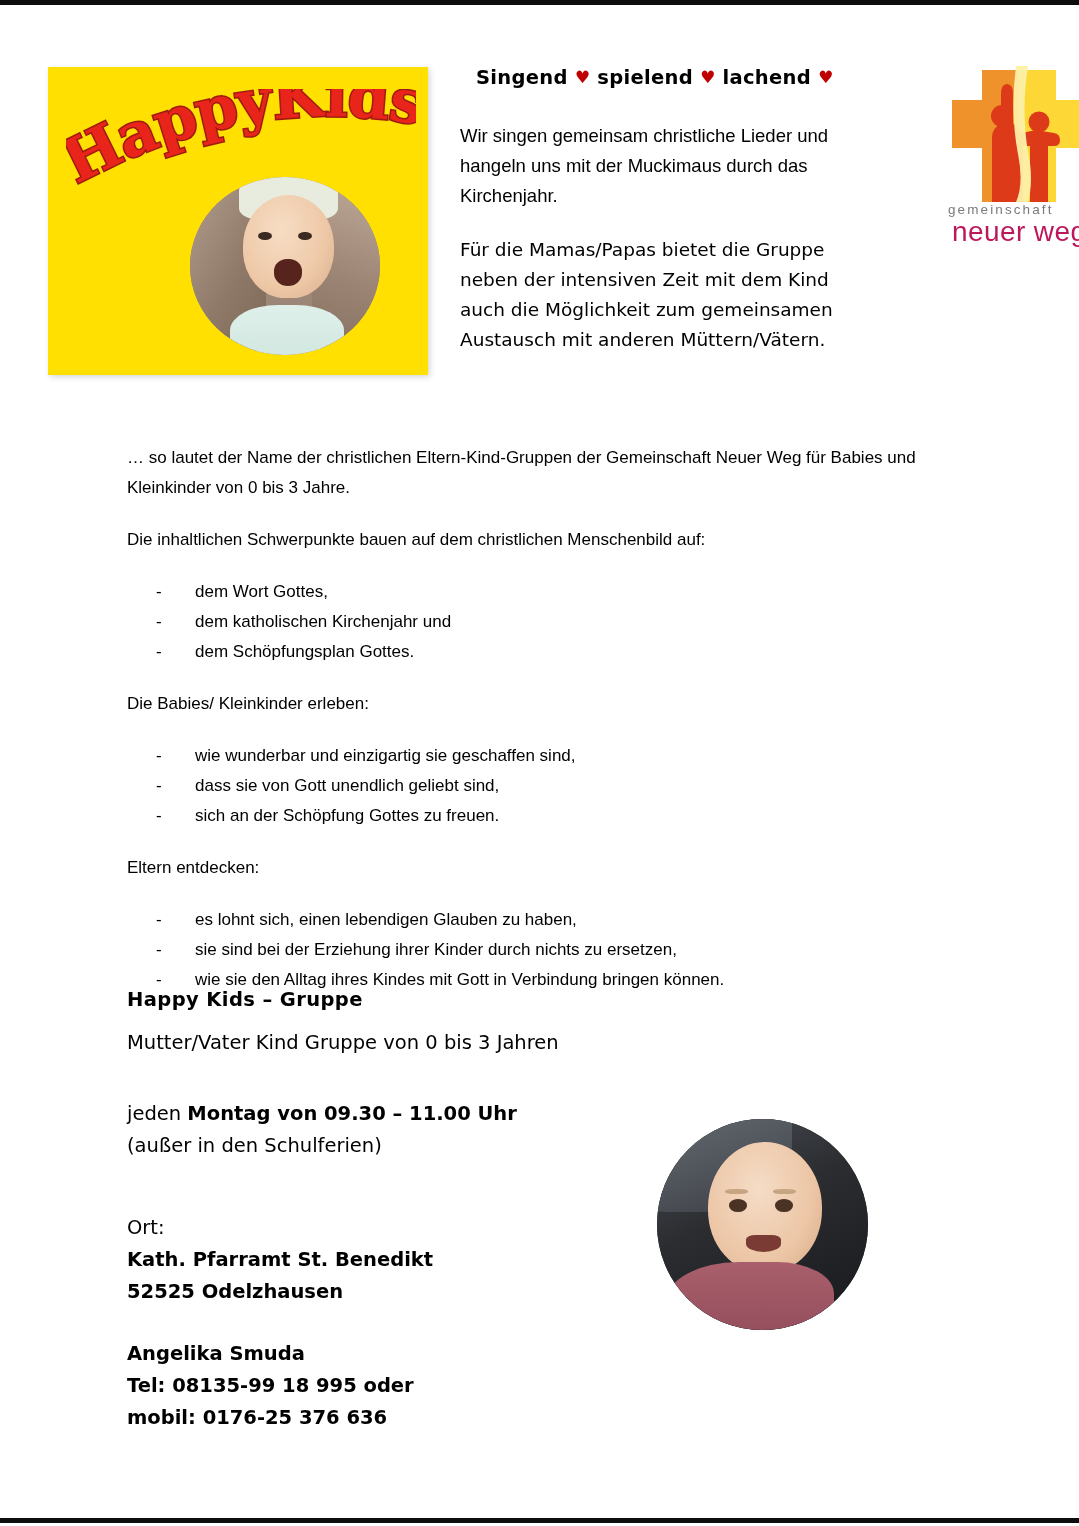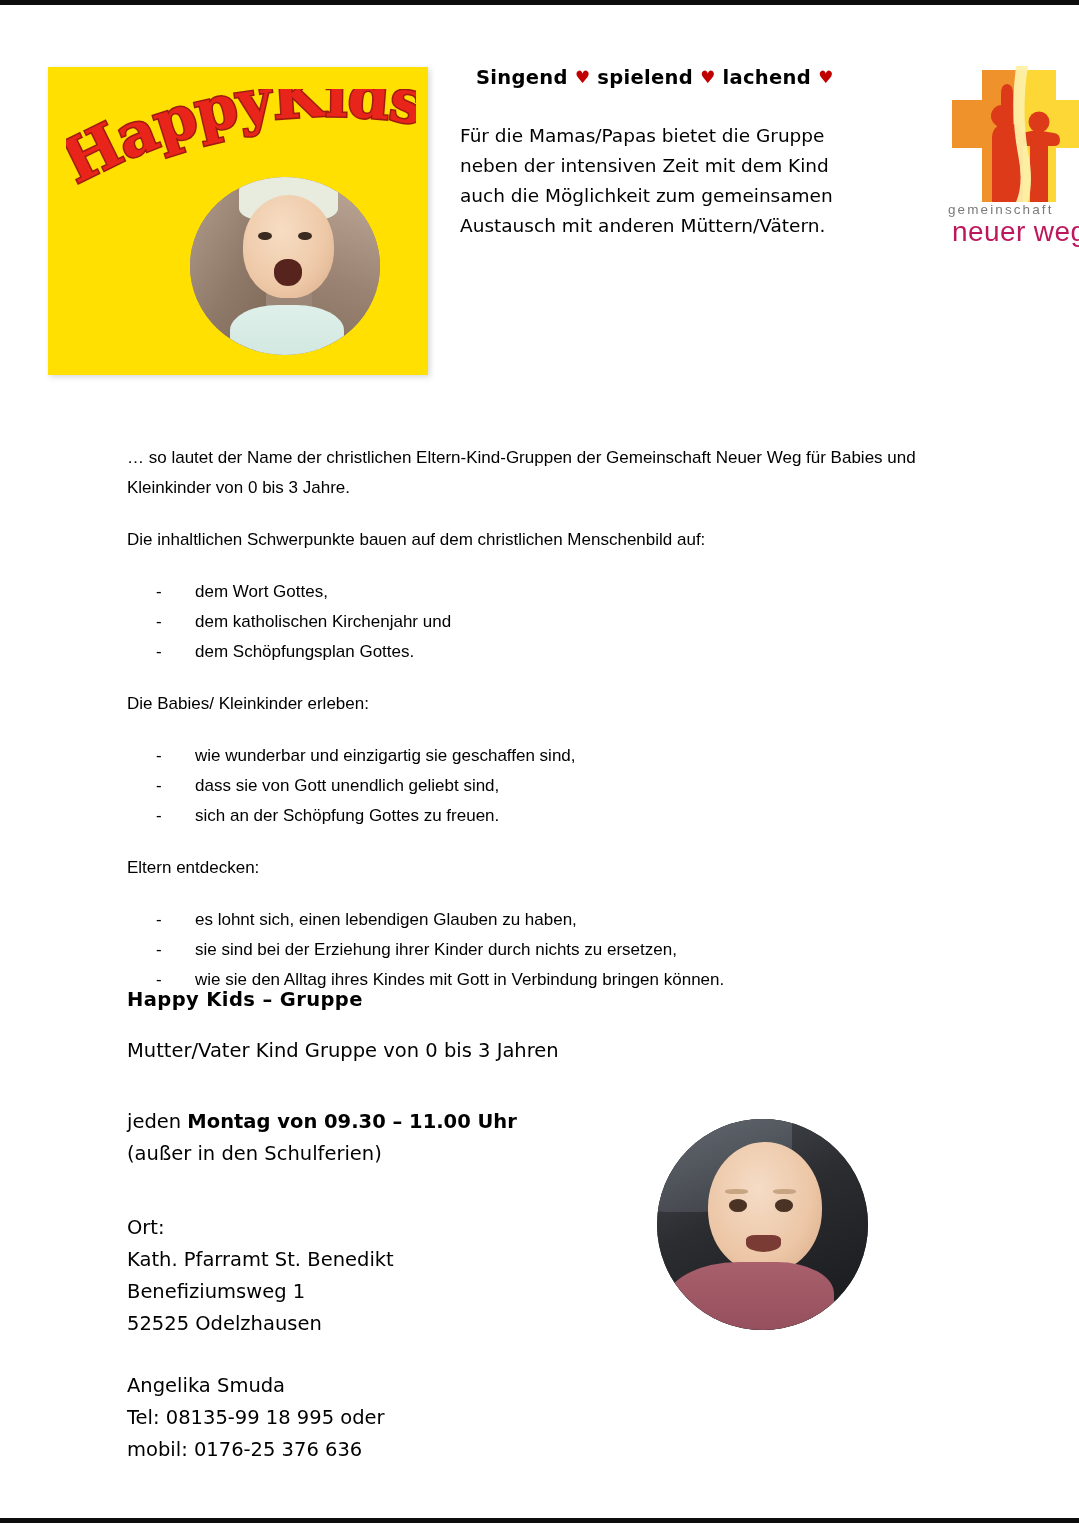--- a/index.html
+++ b/index.html
@@ -194,21 +194,21 @@
     position: absolute;
     left: 127px;
     top: 988px;
     width: 560px;
     font-family: "DejaVu Sans", sans-serif;
   }
   .group-title {
     font-size: 19.5px;
     font-weight: bold;
     letter-spacing: 0.4px;
-    margin: 0 0 28px 0;
+    margin: 0 0 20px 0;
   }
   .group-sub {
     font-size: 19.5px;
     margin: 0 0 44px 0;
   }
   .schedule {
     font-size: 19.5px;
     line-height: 32px;
     margin: 0;
   }
@@ -219,21 +219,21 @@
     position: absolute;
     left: 127px;
     top: 1212px;
     width: 560px;
     font-family: "DejaVu Sans", sans-serif;
     font-size: 19.5px;
     line-height: 32px;
   }
   .contact .row { display: flex; flex-direction: column; }
   .contact .label { width: 96px; flex: none; }
-  .contact .value-lines { flex: 1; }
+  .contact .value-lines { flex: 1; font-weight: bold; }
   .contact .gap { height: 30px; }
 
   
   .kid-photo {
     position: absolute;
     left: 657px;
     top: 1119px;
     width: 211px;
     height: 211px;
     border-radius: 50%;
@@ -306,20 +306,21 @@
         <div class="mouth"></div>
         <div class="body"></div>
       </div>
     </div>
   </div>
 
   <div class="intro">
     <div class="slogan">
       <span>Singend</span><span class="heart">♥</span><span>spielend</span><span class="heart">♥</span><span>lachend</span><span class="heart">♥</span>
     </div>
+    <p class="p-plain">Wir singen gemeinsam christliche Lieder und hangeln uns mit der Muckimaus durch das Kirchenjahr.</p>
     <p class="p-comic">Für die Mamas/Papas bietet die Gruppe neben der intensiven Zeit mit dem Kind auch die Möglichkeit zum gemeinsamen Austausch mit anderen Müttern/Vätern.</p>
   </div>
 
   <div class="gnw-logo">
     <svg class="mark" viewBox="0 0 150 148" xmlns="http://www.w3.org/2000/svg">
 
       <g>
         <path d="M38 16 H75 V148 H38 Z" fill="#F0922B"></path>
         <path d="M8 46 H75 V94 H8 Z" fill="#F0922B"></path>
         <path d="M75 16 H112 V148 H75 Z" fill="#FCD735"></path>
@@ -373,21 +374,20 @@
     <span>jeden </span><b>Montag von 09.30 – 11.00 Uhr</b><br>
     <span>(außer in den Schulferien)</span>
   </div>
 </div>
 
 <div class="contact">
   <div class="row">
     <div class="label">Ort:</div>
     <div class="value-lines">
       <div>Kath. Pfarramt St. Benedikt</div>
-      <div>Benefiziumsweg 1</div>
       <div>52525 Odelzhausen</div>
     </div>
   </div>
   <div class="gap"></div>
   <div class="row">
     <div class="value-lines">
       <div>Angelika Smuda</div>
       <div>Tel: 08135-99 18 995 oder</div>
       <div>mobil: 0176-25 376 636</div>
     </div>

